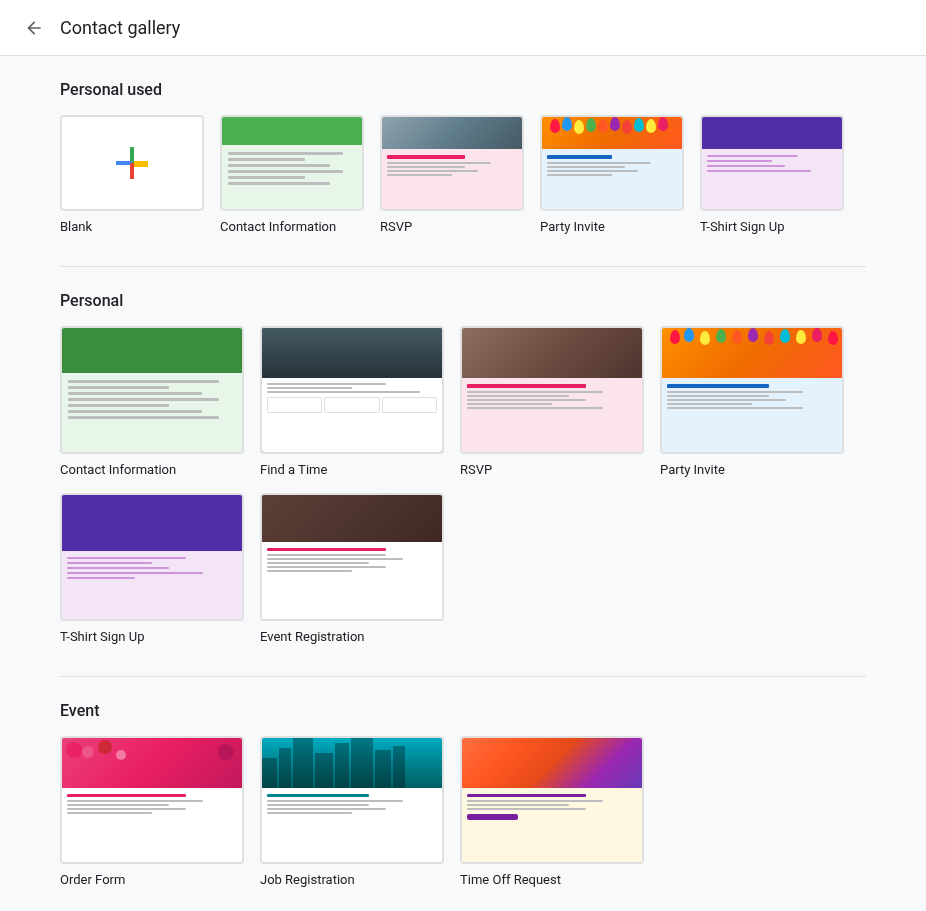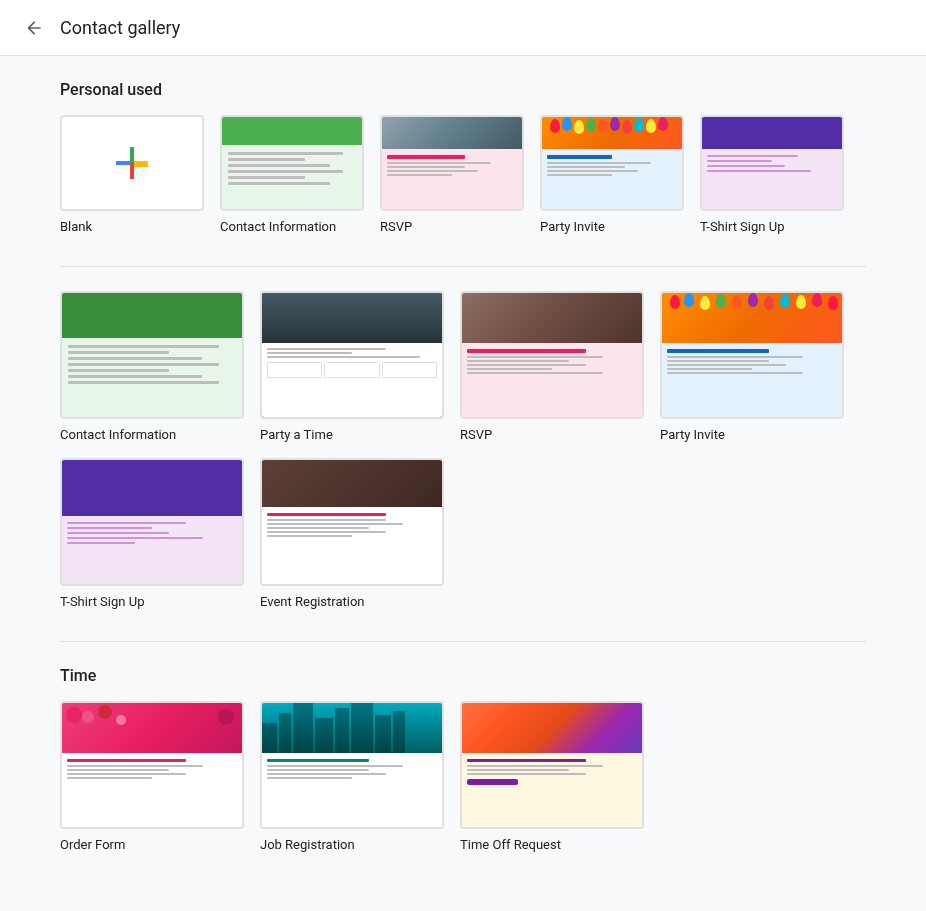--- a/index.html
+++ b/index.html
@@ -467,20 +467,21 @@
         </div>
         <span class="template-label">T-Shirt Sign Up</span>
       </div>
 
     </div>
   </div>
 
   <hr class="divider">
 
   <div class="section">
+    <div class="section-title">Personal</div>
     <div class="templates-grid">
 
       <div class="template-card">
         <div class="template-thumb personal-thumb">
           <div class="form-preview ci-preview">
             <div class="ci-header" style="height:45px;background:#388e3c;"></div>
             <div class="ci-body">
               <div class="ci-line ci-line-lg"></div>
               <div class="ci-line ci-line-sm"></div>
               <div class="ci-line ci-line-md"></div>
@@ -503,21 +504,21 @@
               <div class="ft-line" style="width:50%"></div>
               <div class="ft-line" style="width:90%"></div>
               <div style="display:flex;gap:2px;margin-top:4px;">
                 <div style="flex:1;height:16px;border:1px solid #e0e0e0;border-radius:1px;"></div>
                 <div style="flex:1;height:16px;border:1px solid #e0e0e0;border-radius:1px;"></div>
                 <div style="flex:1;height:16px;border:1px solid #e0e0e0;border-radius:1px;"></div>
               </div>
             </div>
           </div>
         </div>
-        <span class="template-label">Party a Time</span>
+        <span class="template-label">Find a Time</span>
       </div>
 
       <div class="template-card">
         <div class="template-thumb personal-thumb">
           <div class="form-preview rsvp-preview">
             <div class="rsvp-photo" style="height:40%;background:linear-gradient(135deg,#8d6e63,#6d4c41,#4e342e);"></div>
             <div class="rsvp-body">
               <div class="rsvp-title" style="width:70%"></div>
               <div class="rsvp-line" style="width:80%"></div>
               <div class="rsvp-line" style="width:60%"></div>
@@ -591,21 +592,21 @@
         </div>
         <span class="template-label">Event Registration</span>
       </div>
 
     </div>
   </div>
 
   <hr class="divider">
 
   <div class="section">
-    <div class="section-title">Time</div>
+    <div class="section-title">Event</div>
     <div class="templates-grid">
 
 
       <div class="template-card">
         <div class="template-thumb personal-thumb">
           <div class="form-preview of-preview" style="display:flex;flex-direction:column;">
             <div class="of-photo" style="height:40%;position:relative;overflow:hidden;">
 
               <div style="position:absolute;top:4px;left:4px;width:16px;height:16px;background:#e91e63;border-radius:50%;opacity:0.8;"></div>
               <div style="position:absolute;top:8px;left:20px;width:12px;height:12px;background:#f06292;border-radius:50%;opacity:0.7;"></div>

